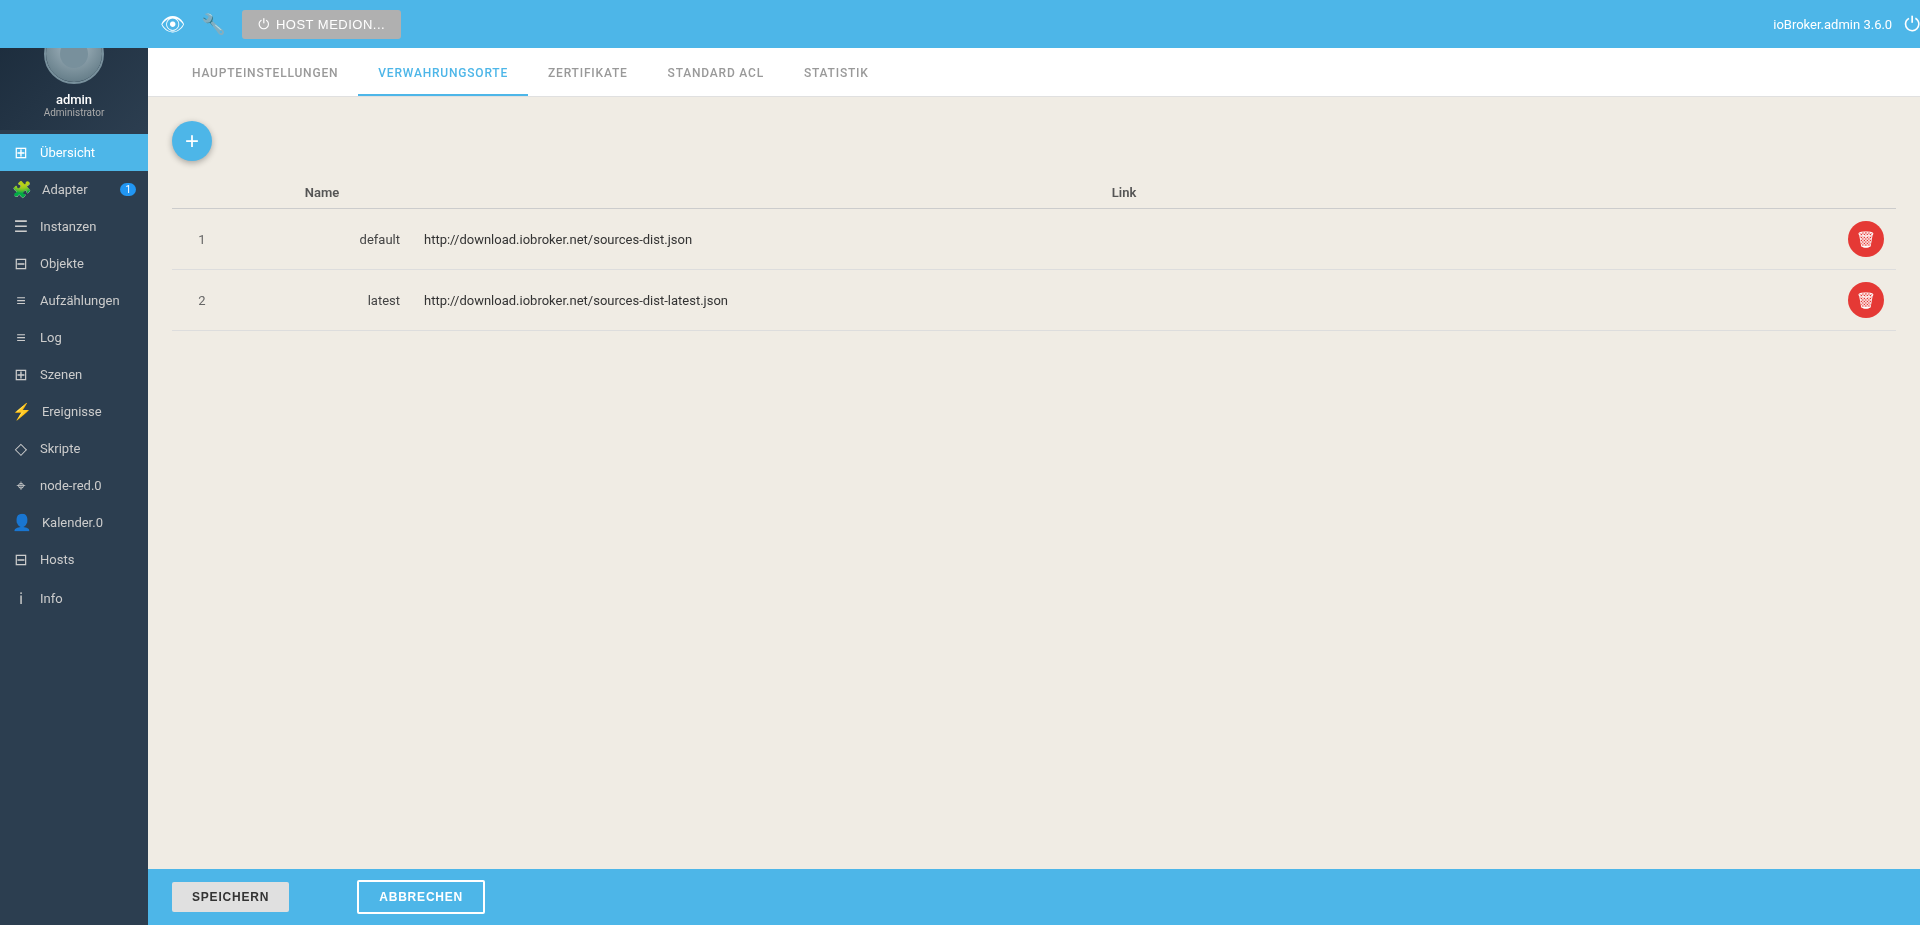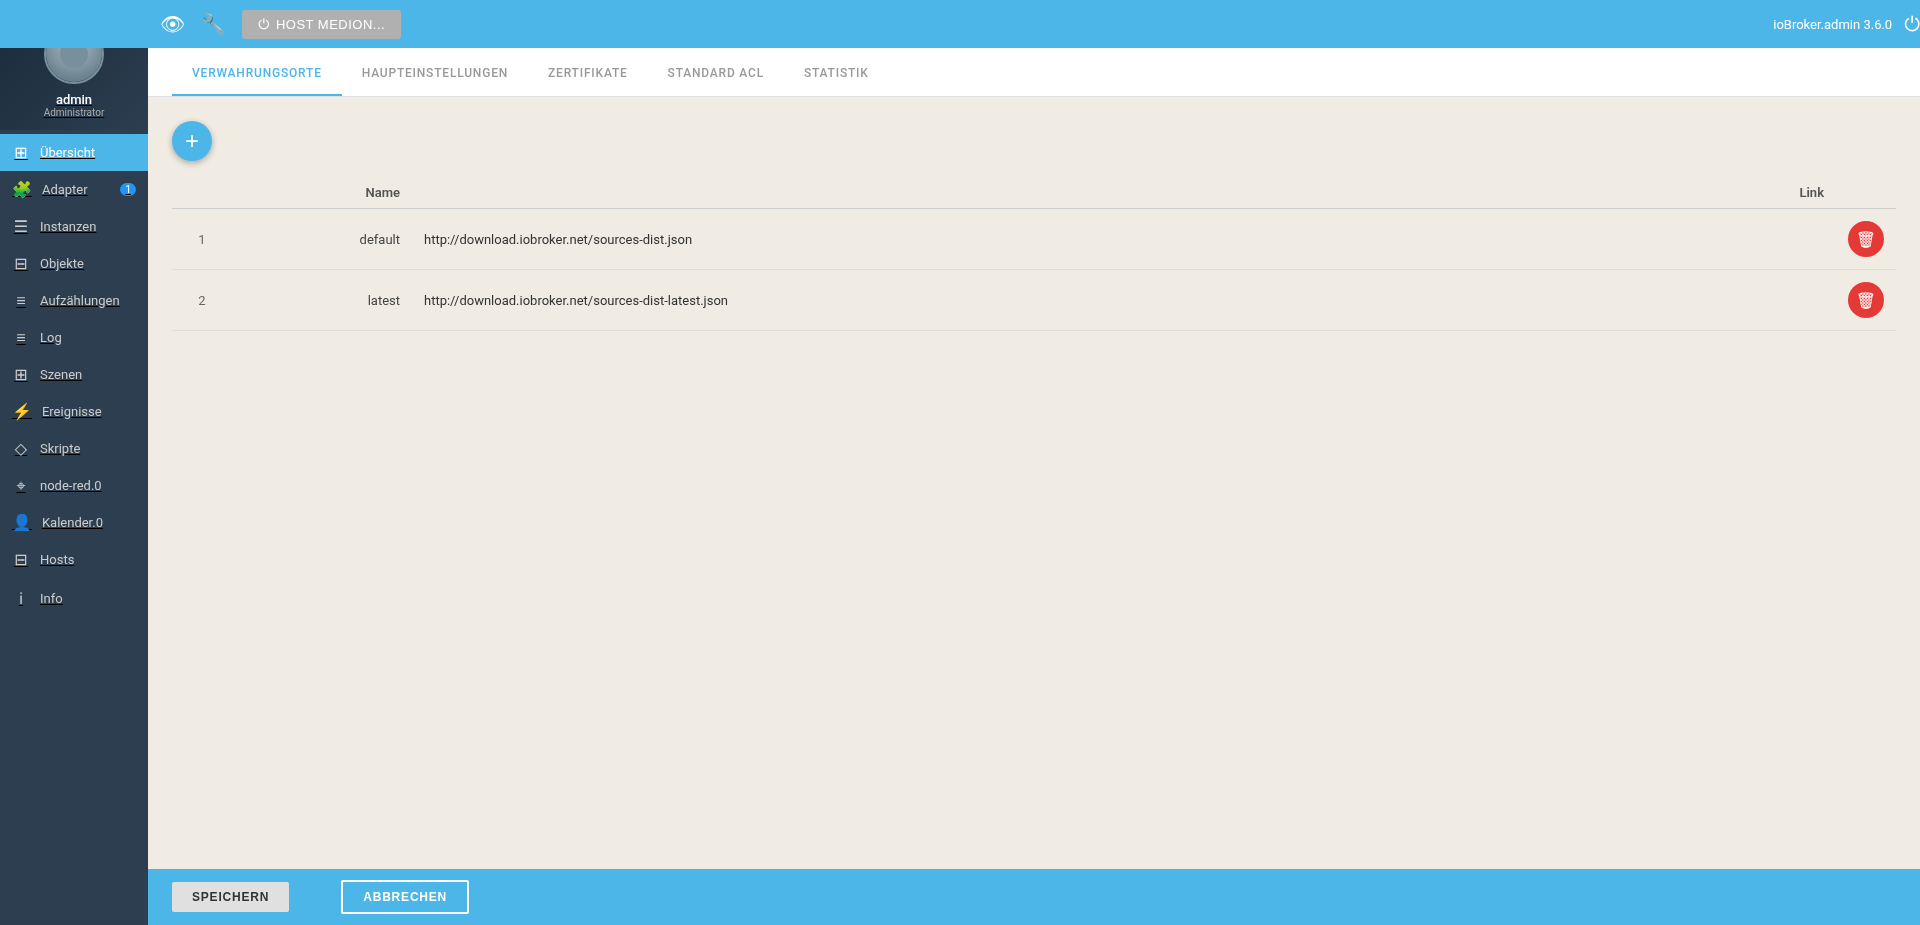--- a/index.html
+++ b/index.html
@@ -27,21 +27,20 @@
       margin-left: auto; padding-right: 0; color: white; font-size: 13px;
       display: flex; align-items: center; gap: 12px;
     }
     .power-icon { color: white; font-size: 20px; cursor: pointer; }
 
     
     .sidebar {
       position: fixed; top: 0; left: 0; width: 148px; height: 100%;
       background: #2c3e50; display: flex; flex-direction: column;
       z-index: 50;
-      text-decoration: underline;
     }
     .sidebar-header {
       height: 130px; background: linear-gradient(135deg, #1a2a3a, #2c3e50);
       display: flex; flex-direction: column; align-items: center; justify-content: flex-end;
       padding-bottom: 12px; position: relative;
     }
     .avatar-circle {
       width: 60px; height: 60px; border-radius: 50%; background: #546e7a;
       display: flex; align-items: center; justify-content: center; margin-bottom: 8px;
       overflow: hidden; border: 2px solid #78909c;
@@ -103,21 +102,21 @@
     .fab {
       width: 40px; height: 40px; border-radius: 50%; background: #4db6e8;
       border: none; color: white; font-size: 24px; cursor: pointer;
       display: flex; align-items: center; justify-content: center;
       box-shadow: 0 2px 6px rgba(0,0,0,0.3); margin-bottom: 16px;
     }
 
     
     .repo-table { width: 100%; border-collapse: collapse; }
     .repo-table th {
-      text-align: right; padding: 8px 12px; font-size: 13px;
+      text-align: center; padding: 8px 12px; font-size: 13px;
       color: #555; font-weight: 600; border-bottom: 1px solid #ccc;
     }
     .repo-table th.num-col { width: 60px; text-align: center; }
     .repo-table th.name-col { width: 180px; }
     .repo-table td {
       padding: 12px 12px; font-size: 13px; color: #333;
       border-bottom: 1px solid #ddd; vertical-align: middle;
     }
     .repo-table td.num-col { text-align: center; color: #666; }
     .repo-table td.name-col { text-align: right; color: #444; }
@@ -126,21 +125,21 @@
     .delete-btn {
       width: 36px; height: 36px; border-radius: 50%; background: #e53935;
       border: none; color: white; cursor: pointer;
       display: inline-flex; align-items: center; justify-content: center;
       font-size: 16px;
     }
 
     
     .bottom-bar {
       position: fixed; bottom: 0; left: 148px; right: 0; height: 56px;
-      background: #4db6e8; display: flex; align-items: center; padding: 0 24px; gap: 12px;
+      background: #4db6e8; display: flex; align-items: center; padding: 0 24px; gap: 28px;
     }
     .btn-save {
       background: #e0e0e0; color: #333; border: none; padding: 8px 20px;
       font-size: 12px; font-weight: 600; letter-spacing: 0.8px;
       cursor: pointer; border-radius: 2px; text-transform: uppercase;
     }
     .btn-cancel {
       background: #4db6e8; color: white; border: 2px solid white; padding: 8px 20px;
       font-size: 12px; font-weight: 600; letter-spacing: 0.8px;
       cursor: pointer; border-radius: 2px; text-transform: uppercase; margin-left: 40px;
@@ -243,22 +242,22 @@
       <span class="nav-icon">ℹ</span>
       <span class="nav-label">Info</span>
 
     </div>
     </nav>
 </div>
 
 <div class="main">
   <div class="tabs">
 
-  <div class="tab active">VERWAHRUNGSORTE</div>
-      <div class="tab">HAUPTEINSTELLUNGEN</div>
+  <div class="tab">HAUPTEINSTELLUNGEN</div>
+      <div class="tab active">VERWAHRUNGSORTE</div>
       <div class="tab">ZERTIFIKATE</div>
       <div class="tab">STANDARD ACL</div>
       <div class="tab">STATISTIK</div>
     </div>
   <div class="content">
     <button class="fab">+</button>
     <table class="repo-table">
       <thead>
         <tr>
           <th class="num-col"></th>

